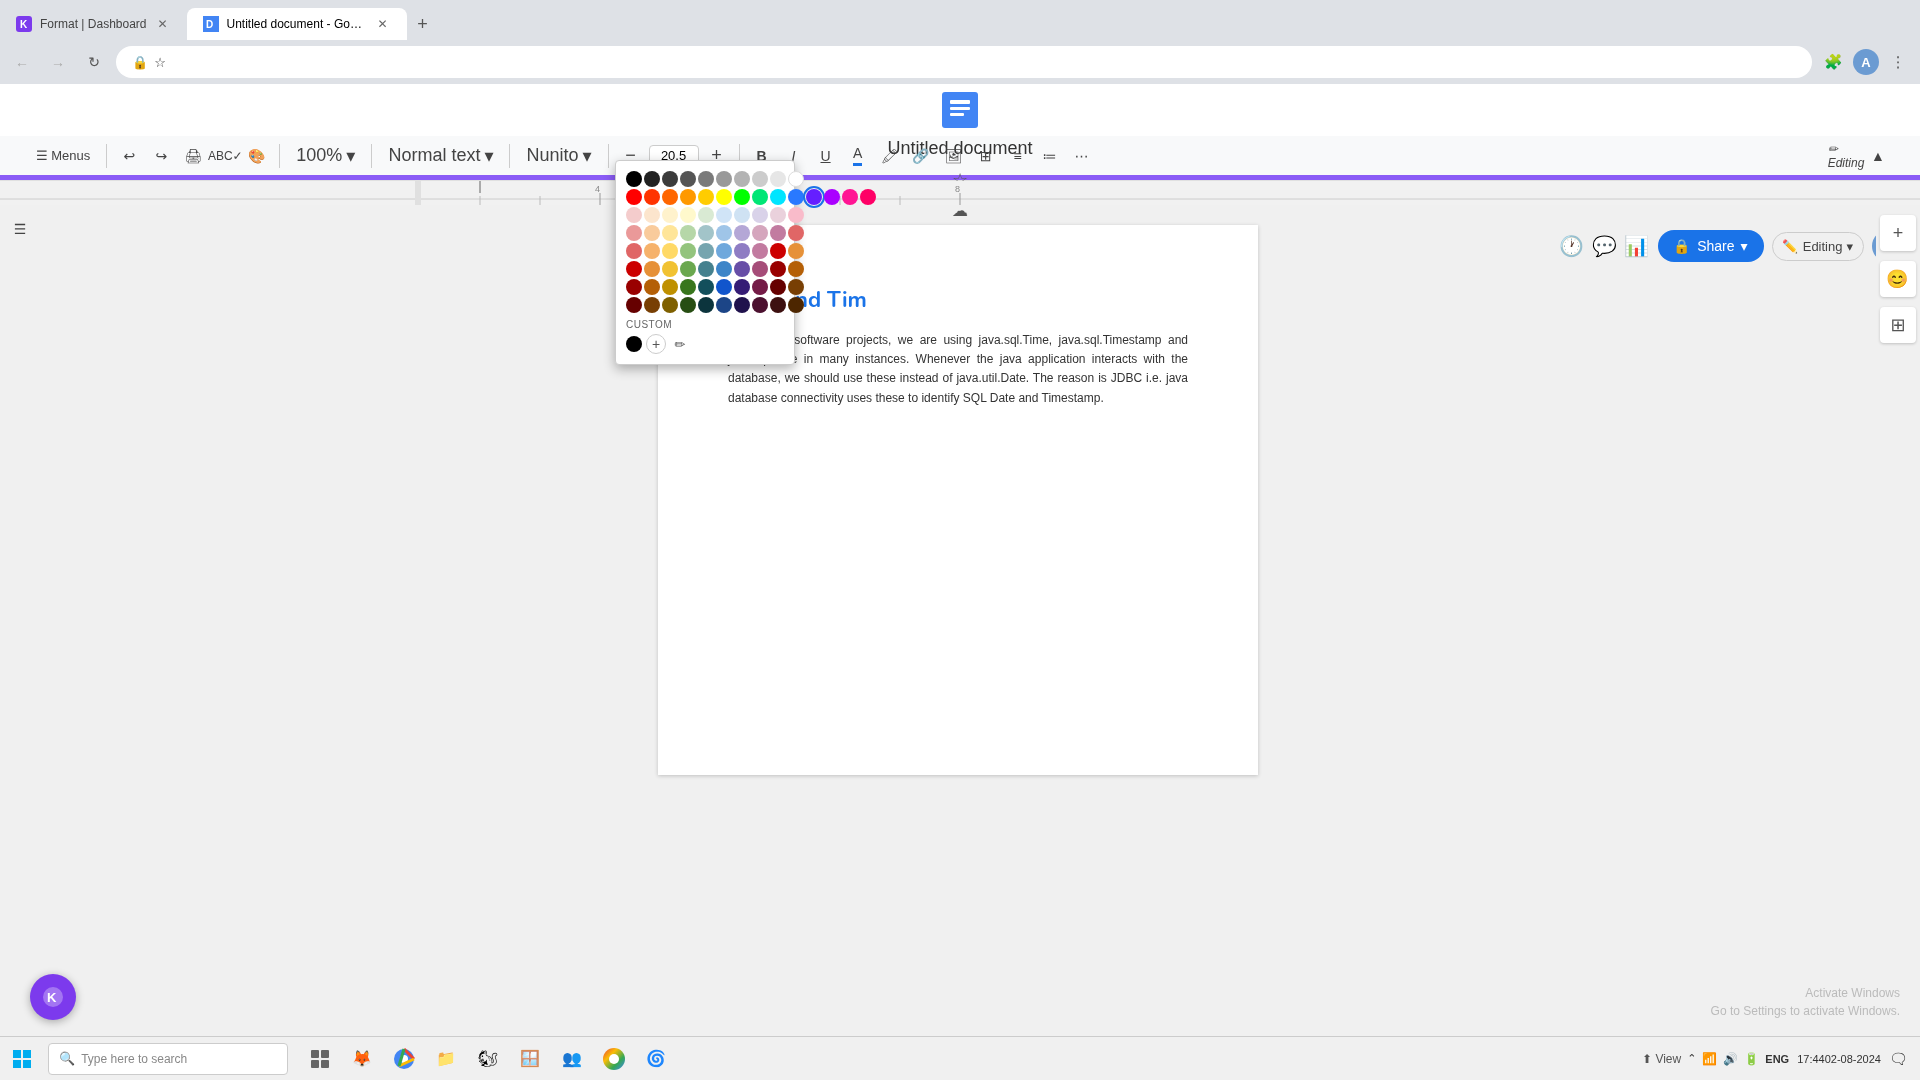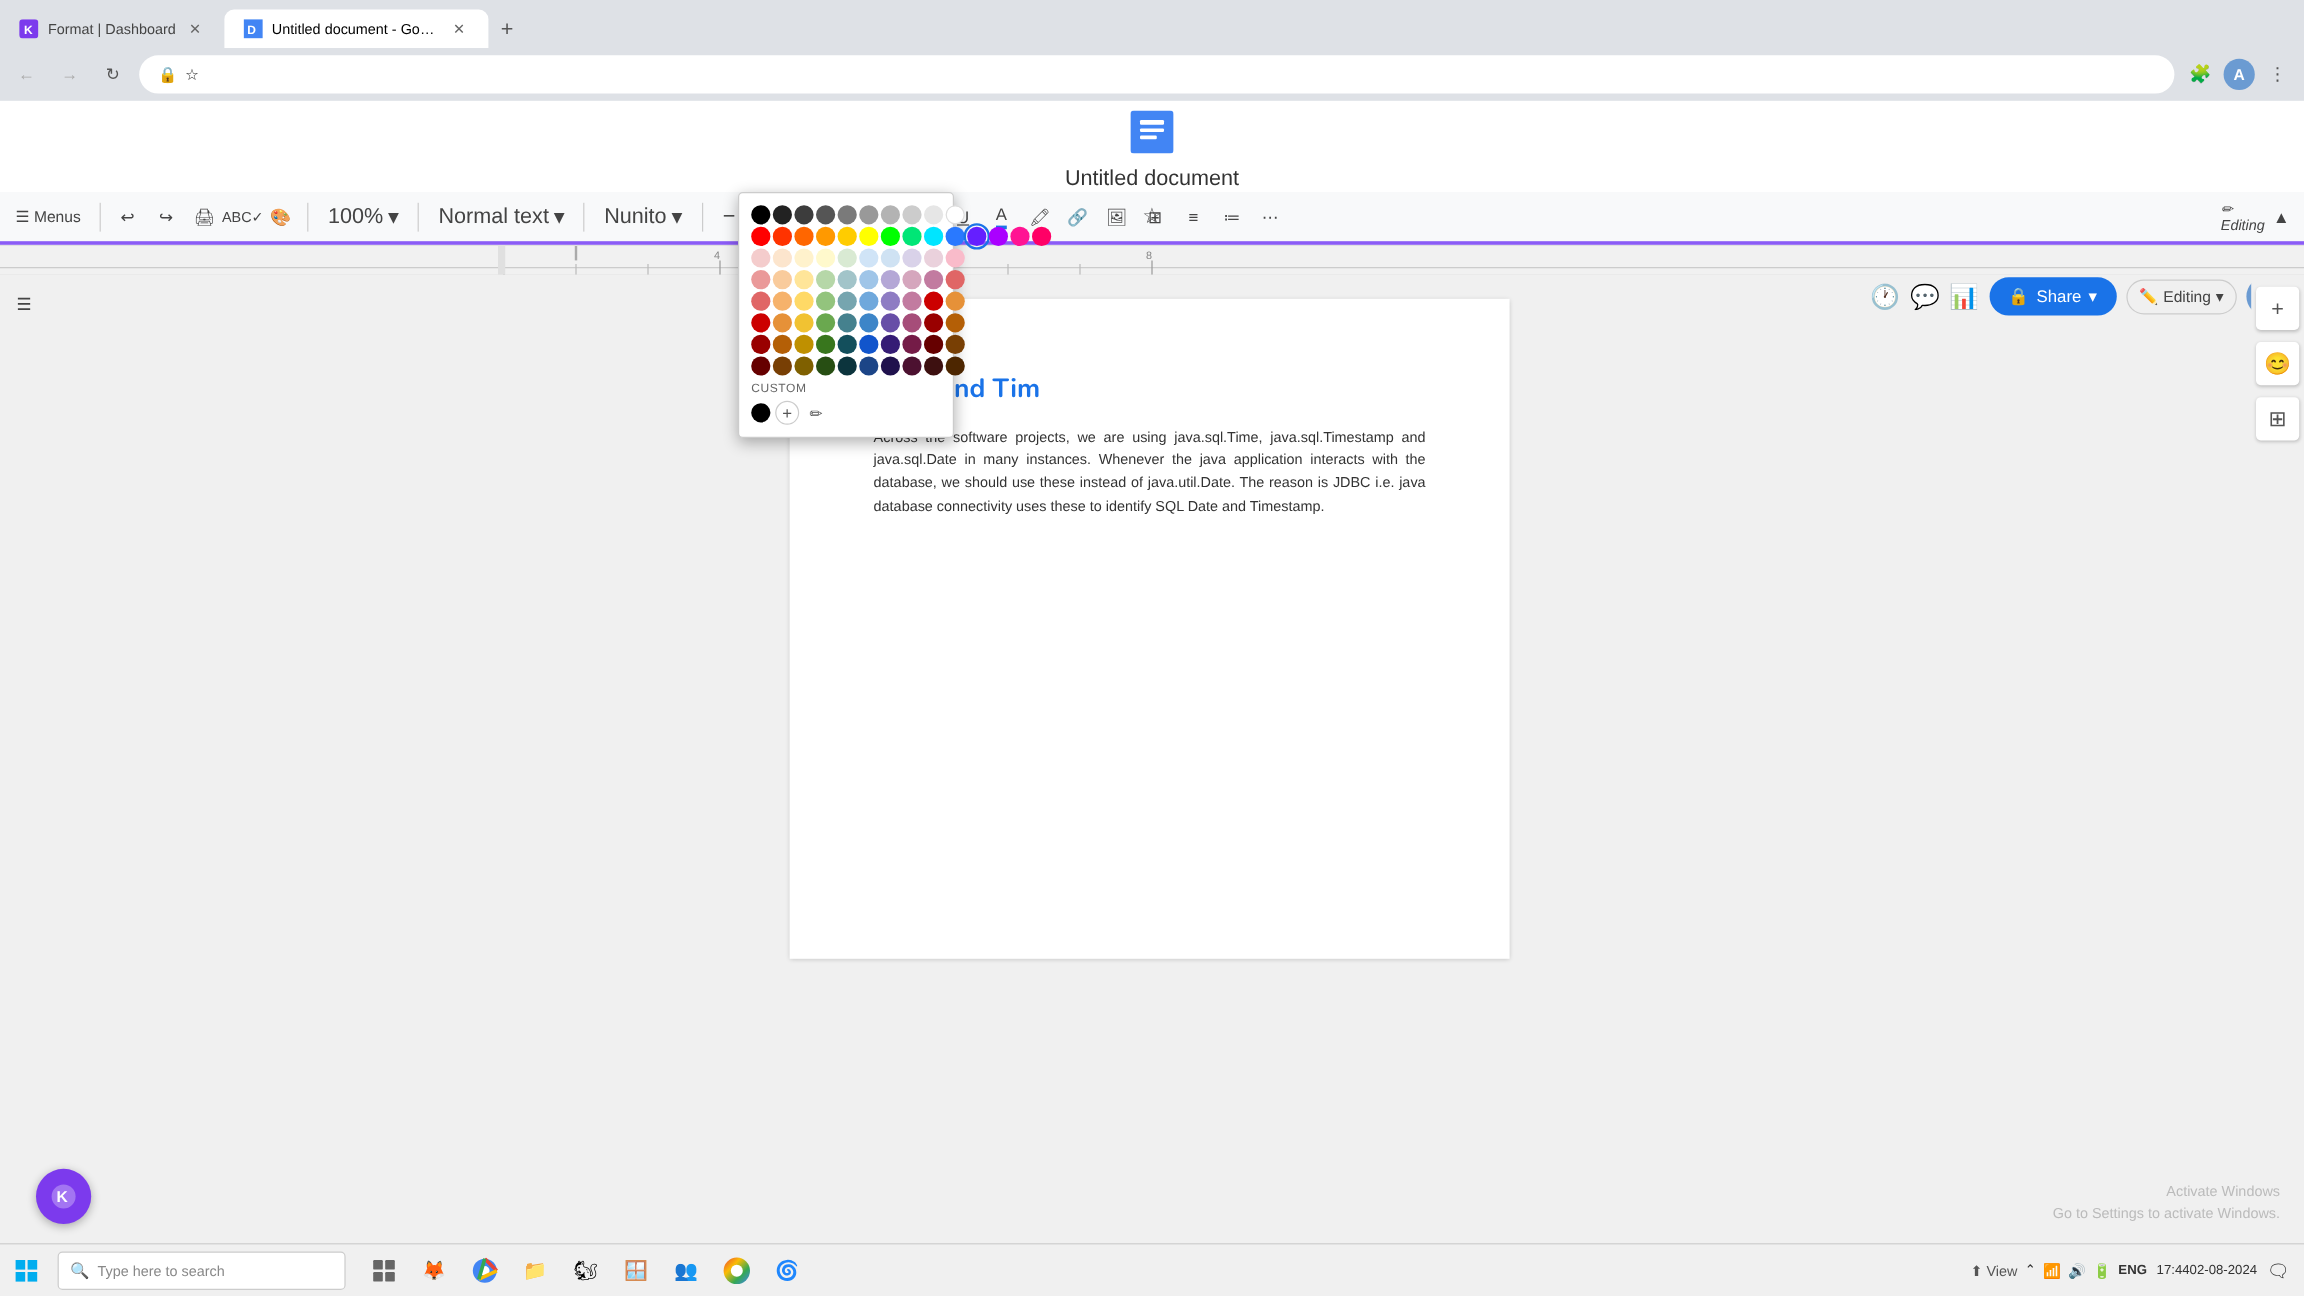--- a/index.html
+++ b/index.html
@@ -36,21 +36,21 @@
     .docs-title-actions { margin-left: auto; display: flex; align-items: center; gap: 8px; }
     .star-btn { font-size: 18px; cursor: pointer; color: #555; }
     .cloud-btn { font-size: 18px; cursor: pointer; color: #555; }
     .history-btn { font-size: 20px; cursor: pointer; color: #555; }
     .comment-btn { font-size: 20px; cursor: pointer; color: #555; }
     .present-btn { font-size: 20px; cursor: pointer; color: #555; }
     .share-btn { background: #1a73e8; color: #fff; border: none; border-radius: 20px; padding: 8px 16px; font-size: 14px; cursor: pointer; display: flex; align-items: center; gap: 6px; }
     .editing-btn { display: flex; align-items: center; gap: 4px; padding: 6px 10px; border-radius: 20px; border: 1px solid #ccc; font-size: 13px; cursor: pointer; color: #444; }
 
     
-    .docs-toolbar { display: flex; align-items: center; padding: 2px 5px; gap: 4px; height: 44px; background: #f8f9fa; border-bottom: 3px solid #8b5cf6; overflow: hidden; margin-top: 24px; }
+    .docs-toolbar { display: flex; align-items: center; padding: 2px 28px; gap: 4px; height: 44px; background: #f8f9fa; border-bottom: 5px solid #8b5cf6; overflow: hidden; }
     .toolbar-btn { width: 28px; height: 28px; display: flex; align-items: center; justify-content: center; cursor: pointer; border-radius: 4px; font-size: 14px; color: #444; border: none; background: transparent; }
     .toolbar-separator { width: 1px; height: 24px; background: #ccc; margin: 0 4px; }
     .toolbar-dropdown { display: flex; align-items: center; gap: 4px; padding: 4px 8px; border-radius: 4px; cursor: pointer; font-size: 18px; color: #444; border: none; background: transparent; }
     .zoom-input { width: 50px; text-align: center; border: 1px solid #ccc; border-radius: 4px; padding: 2px 4px; font-size: 13px; }
 
     
     .ruler { background: #f1f1f1; height: 24px; border-bottom: 1px solid #ddd; position: relative; display: flex; align-items: center; }
 
     
     .docs-main { display: flex; background: #f0f0f0; height: calc(1080px - 40px - 44px - 52px - 28px - 44px - 24px - 44px); overflow: hidden; }

